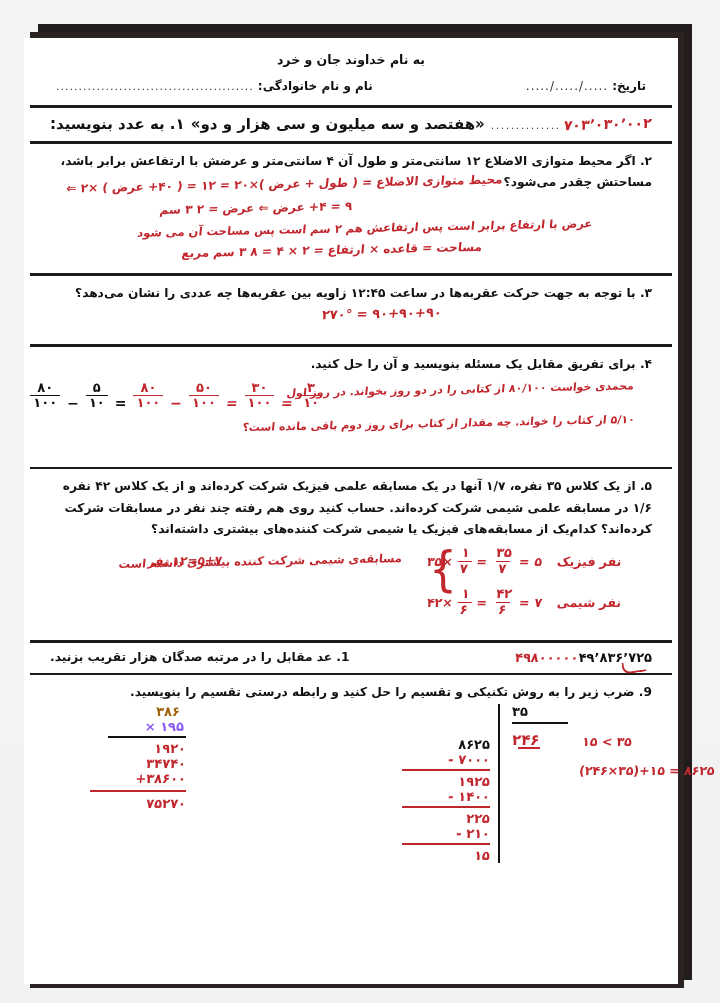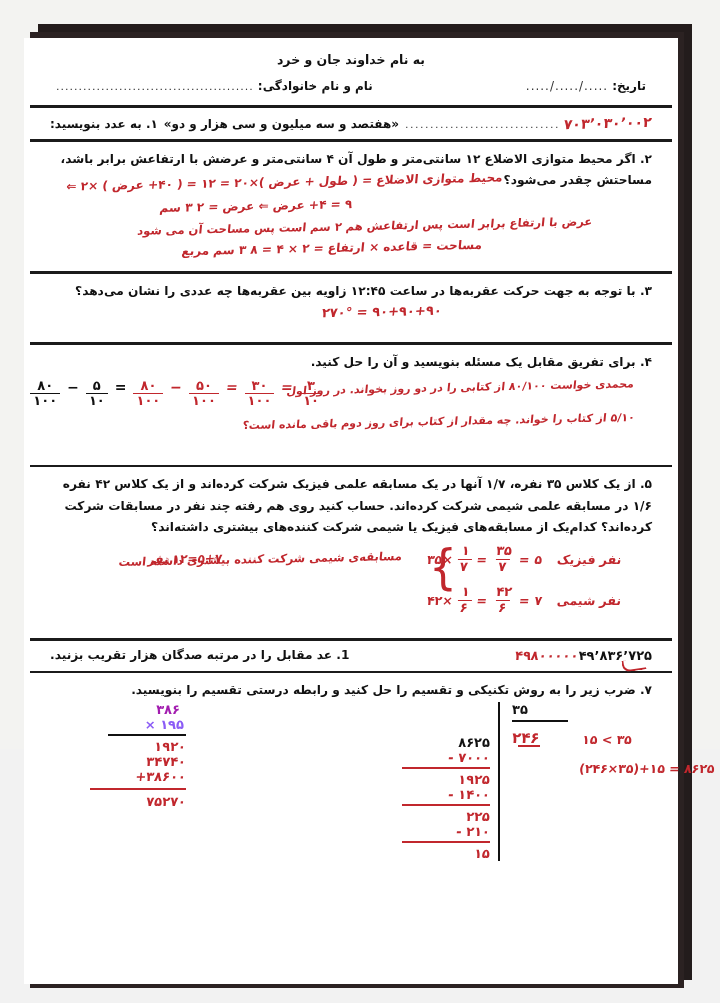--- a/index.html
+++ b/index.html
@@ -111,21 +111,21 @@
     color: #c1272d;
     font-weight: bold;
     font-size: 12px;
     transform: skewX(-7deg) rotate(-1.2deg);
     display: inline-block;
     white-space: nowrap;
   }
 
   
   .q1 { display: flex; flex-direction: row; align-items: baseline; }
-  .q1-label { font-size: 12px; font-weight: bold; white-space: nowrap; text-align: center; }
+  .q1-label { font-size: 15px; font-weight: bold; white-space: nowrap; text-align: center; }
   .q1-dots {
     flex: 1;
     margin: 0 6px;
     overflow: hidden;
     white-space: nowrap;
     color: #444;
     font-size: 11px;
     letter-spacing: 1.5px;
     text-align: right;
     direction: ltr;
@@ -153,21 +153,21 @@
   .w3a { position: absolute; right: 210px; top: 2px; font-size: 13px; }
 
   
   .q4-work { position: relative; height: 84px; }
   .frac-expr {
     position: absolute;
     right: 330px;
     top: 6px;
     direction: ltr;
     display: flex;
-    align-items: flex-start;
+    align-items: flex-end;
     gap: 6px;
     color: #111;
     font-size: 13px;
     font-weight: bold;
   }
   .frac-expr .hwpart { color: #c1272d; transform: skewX(-7deg); }
   .frac {
     display: inline-flex;
     flex-direction: column;
     align-items: center;
@@ -240,21 +240,21 @@
     direction: ltr;
   }
   .mult {
     position: absolute;
     left: 40px; top: 0;
     text-align: right;
     font-weight: bold;
     font-size: 13px;
     letter-spacing: 2px;
   }
-  .mult .l0 { color: #a21caf; padding-right: 6px; }
+  .mult .l0 { color: #a16207; padding-right: 6px; }
   .mult .l1 { color: #8b5cf6; padding-right: 2px; }
   .mult .bar {
     border-top: 2px solid #111;
     width: 78px; margin: 2px 0 3px auto;
   }
   .mult .p { color: #c1272d; transform: skewX(-6deg); }
   .mult .bar2 {
     border-top: 2.4px solid #c1272d;
     width: 96px; margin: 4px 0 4px auto;
   }
@@ -455,21 +455,21 @@
           </span>
           <span class="q6-hwnum">۴۹۸۰۰۰۰۰</span>
           <span class="q6-spacer"></span>
           <span class="q6-text">1. عد مقابل را در مرتبه صدگان هزار تقریب بزنید.</span>
         </div>
       </div>
 
       <div class="q-sep"></div>
 
       <div class="q">
-        <div class="q-text">۷. ضرب زیر را به روش تکنیکی و تقسیم را حل کنید و رابطه درستی تقسیم را بنویسید.</div>
+        <div class="q-text">9. ضرب زیر را به روش تکنیکی و تقسیم را حل کنید و رابطه درستی تقسیم را بنویسید.</div>
 
         <div class="q7-work">
 
           <div class="mult">
             <div class="l0">۳۸۶</div>
             <div class="l1">× ۱۹۵</div>
             <div class="bar"></div>
             <div class="p">۱۹۲۰</div>
             <div class="p">۳۴۷۴۰</div>
             <div class="p">+۳۸۶۰۰</div>

